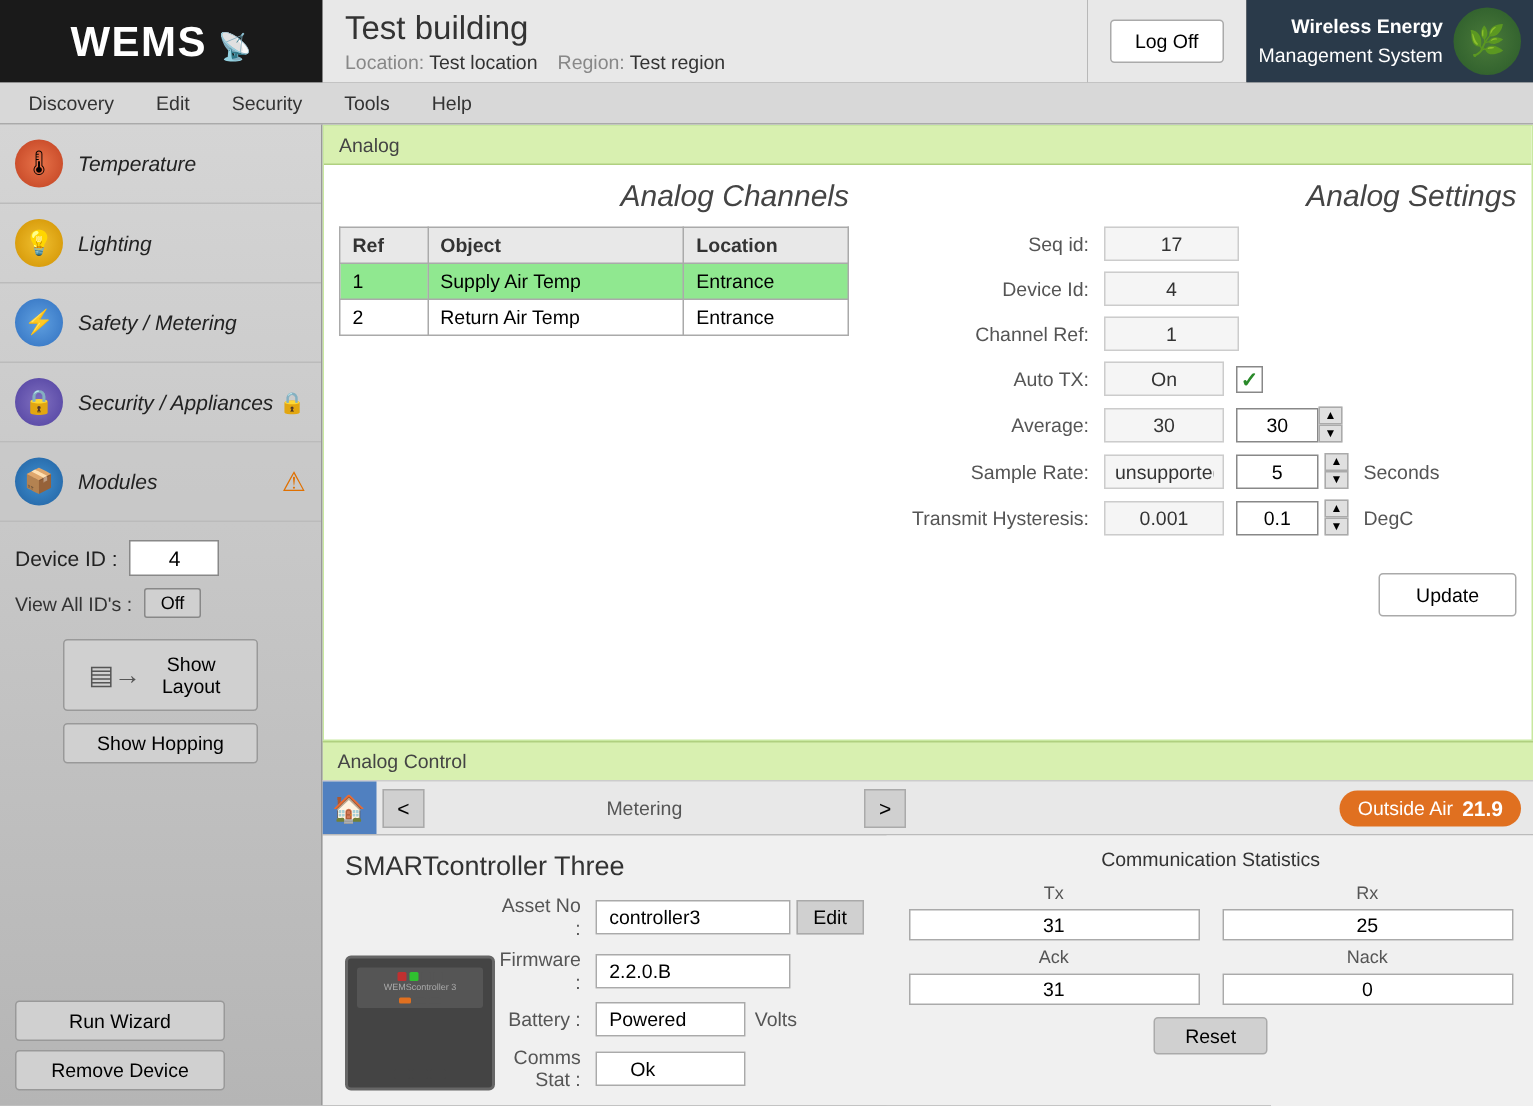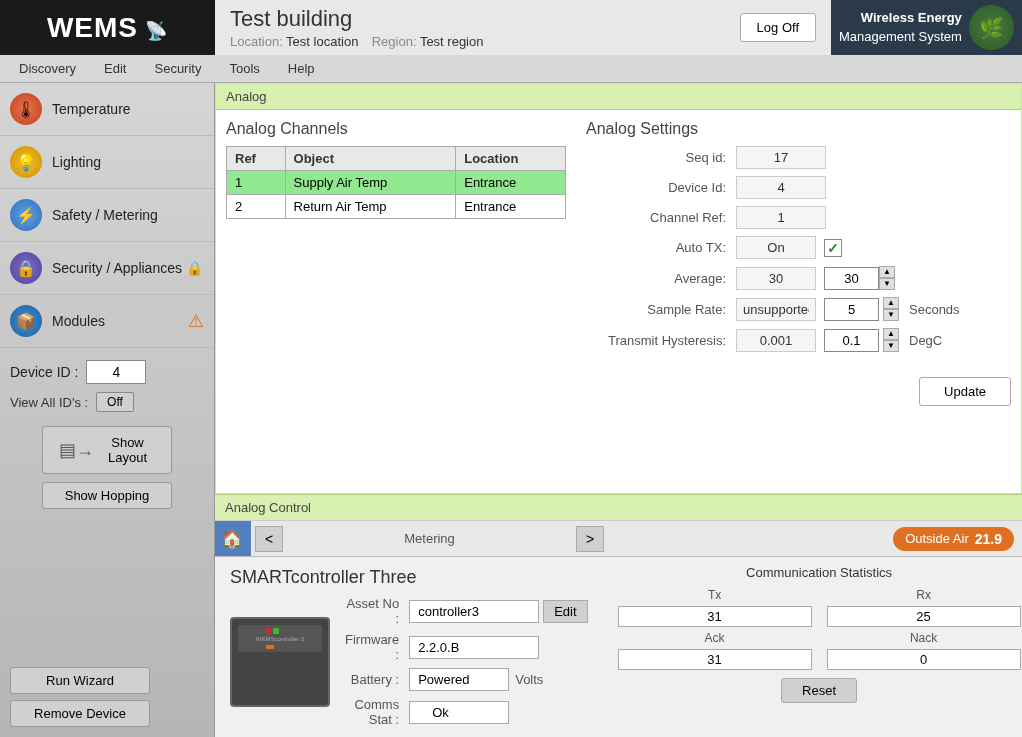--- a/index.html
+++ b/index.html
@@ -30,21 +30,21 @@
 
     
     .sidebar { width: 215px; background: linear-gradient(180deg, #d5d5d5, #b5b5b5); display: flex; flex-direction: column; border-right: 1px solid #999; }
     .sidebar-item { display: flex; align-items: center; padding: 10px 10px; cursor: pointer; border-bottom: 1px solid #bbb; }
     .sidebar-icon { width: 32px; height: 32px; border-radius: 50%; display: flex; align-items: center; justify-content: center; margin-right: 10px; font-size: 16px; flex-shrink: 0; }
     .icon-temp { background: radial-gradient(circle, #e8734a, #c04020); }
     .icon-light { background: radial-gradient(circle, #f0c030, #d09000); }
     .icon-safety { background: radial-gradient(circle, #60a0e0, #3070c0); }
     .icon-security { background: radial-gradient(circle, #8070c0, #5040a0); }
     .icon-modules { background: radial-gradient(circle, #4090d0, #2060a0); }
-    .sidebar-label { font-size: 14px; color: #222; flex: 1; }
+    .sidebar-label { font-size: 14px; color: #222; flex: 1; font-style: italic; }
     .sidebar-badge { margin-left: auto; }
     .lock-icon { font-size: 14px; color: #555; }
     .warning-icon { font-size: 18px; color: #e07000; }
 
     
     .device-controls { padding: 12px 10px; }
     .device-id-row { display: flex; align-items: center; margin-bottom: 8px; }
     .device-id-label { font-size: 14px; color: #222; margin-right: 8px; }
     .device-id-input { width: 60px; border: 1px solid #888; background: white; padding: 3px 6px; text-align: center; font-size: 14px; }
     .view-all-row { display: flex; align-items: center; margin-bottom: 14px; }
@@ -61,21 +61,21 @@
     
     .content-area { flex: 1; display: flex; flex-direction: column; overflow: hidden; }
 
     
     .analog-panel { background: white; border: 1px solid #c8e8a0; flex: 1; display: flex; flex-direction: column; overflow: hidden; }
     .analog-header { background: #d8f0b0; border-bottom: 1px solid #b0d080; padding: 5px 10px; font-size: 13px; color: #444; }
     .analog-body { display: flex; padding: 10px; gap: 20px; flex: 1; }
 
     
     .analog-channels { width: 340px; }
-    .section-title { font-size: 16px; color: #444; margin-bottom: 8px; text-align: left; }
+    .section-title { font-size: 20px; color: #444; margin-bottom: 8px; text-align: right; font-style: italic; }
     .channels-table { border: 1px solid #aaa; width: 100%; border-collapse: collapse; }
     .channels-table th { background: #e8e8e8; border: 1px solid #aaa; padding: 4px 8px; text-align: left; font-weight: bold; color: #333; }
     .channels-table td { border: 1px solid #aaa; padding: 4px 8px; }
     .channels-table tr.selected td { background: #90e890; }
     .channels-table tr.normal td { background: white; }
 
     
     .analog-settings { flex: 1; }
     .spinner-btns { display: flex; flex-direction: column; }
     .spinner-btn { background: #e0e0e0; border: 1px solid #aaa; width: 16px; height: 12px; display: flex; align-items: center; justify-content: center; cursor: pointer; font-size: 8px; line-height: 1; }
@@ -316,21 +316,21 @@
       <div class="outside-air">
         <span class="outside-air-label">Outside Air</span>
         <span class="outside-air-value">21.9</span>
       </div>
     </div>
 
     <div class="bottom-section">
 
       <div style="padding:10px 15px;display:flex;flex-direction:column;align-items:flex-start;">
         <div class="ctrl-title" style="font-size:18px;margin-bottom:8px;">SMARTcontroller Three</div>
-        <div style="display:flex;align-items:center;gap:15px;">
+        <div style="display:flex;align-items:flex-end;gap:3px;">
           <div class="ctrl-image">
             <div style="width:100%;background:#555;border-radius:2px;padding:3px;">
               <div style="display:flex;gap:2px;justify-content:center;margin-bottom:2px;">
                 <div style="width:6px;height:6px;background:#c03030;border-radius:1px;"></div>
                 <div style="width:6px;height:6px;background:#30c030;border-radius:1px;"></div>
                 <div style="width:6px;height:6px;background:#555;border-radius:1px;"></div>
                 <div style="width:6px;height:6px;background:#555;border-radius:1px;"></div>
               </div>
               <div style="color:#aaa;font-size:6px;text-align:center;">WEMScontroller 3</div>
               <div style="display:flex;gap:2px;justify-content:center;margin-top:3px;">

